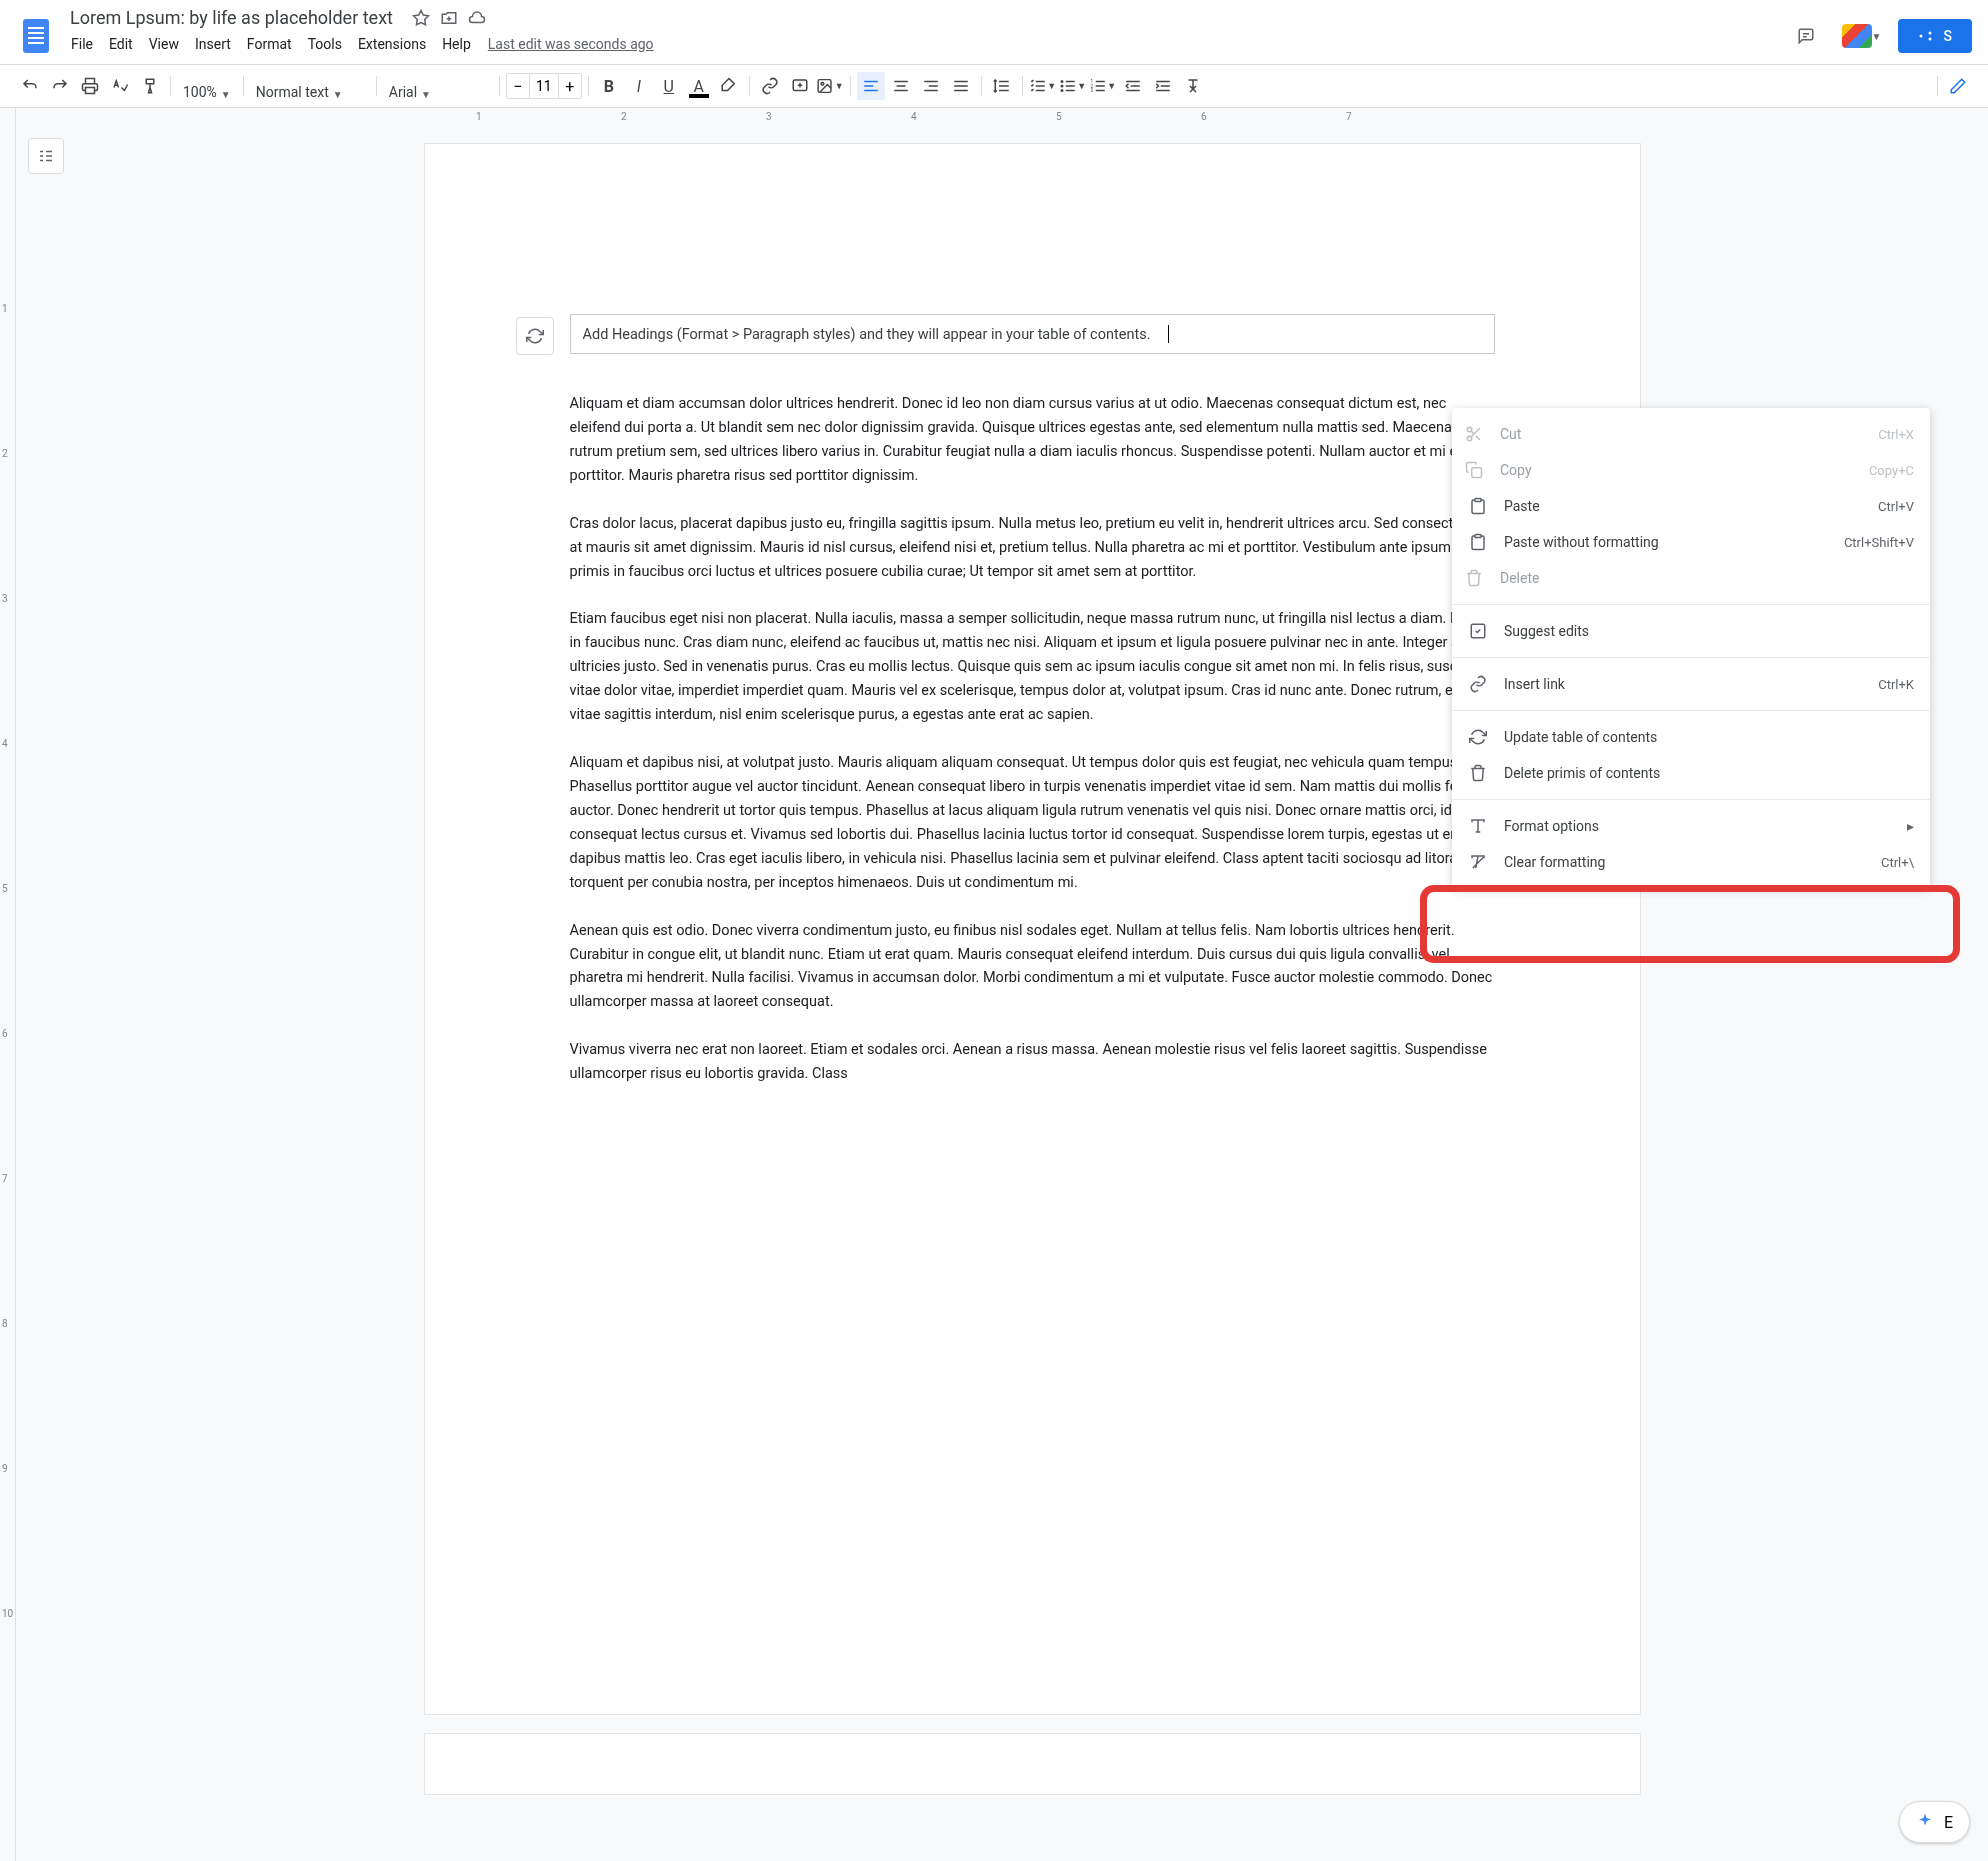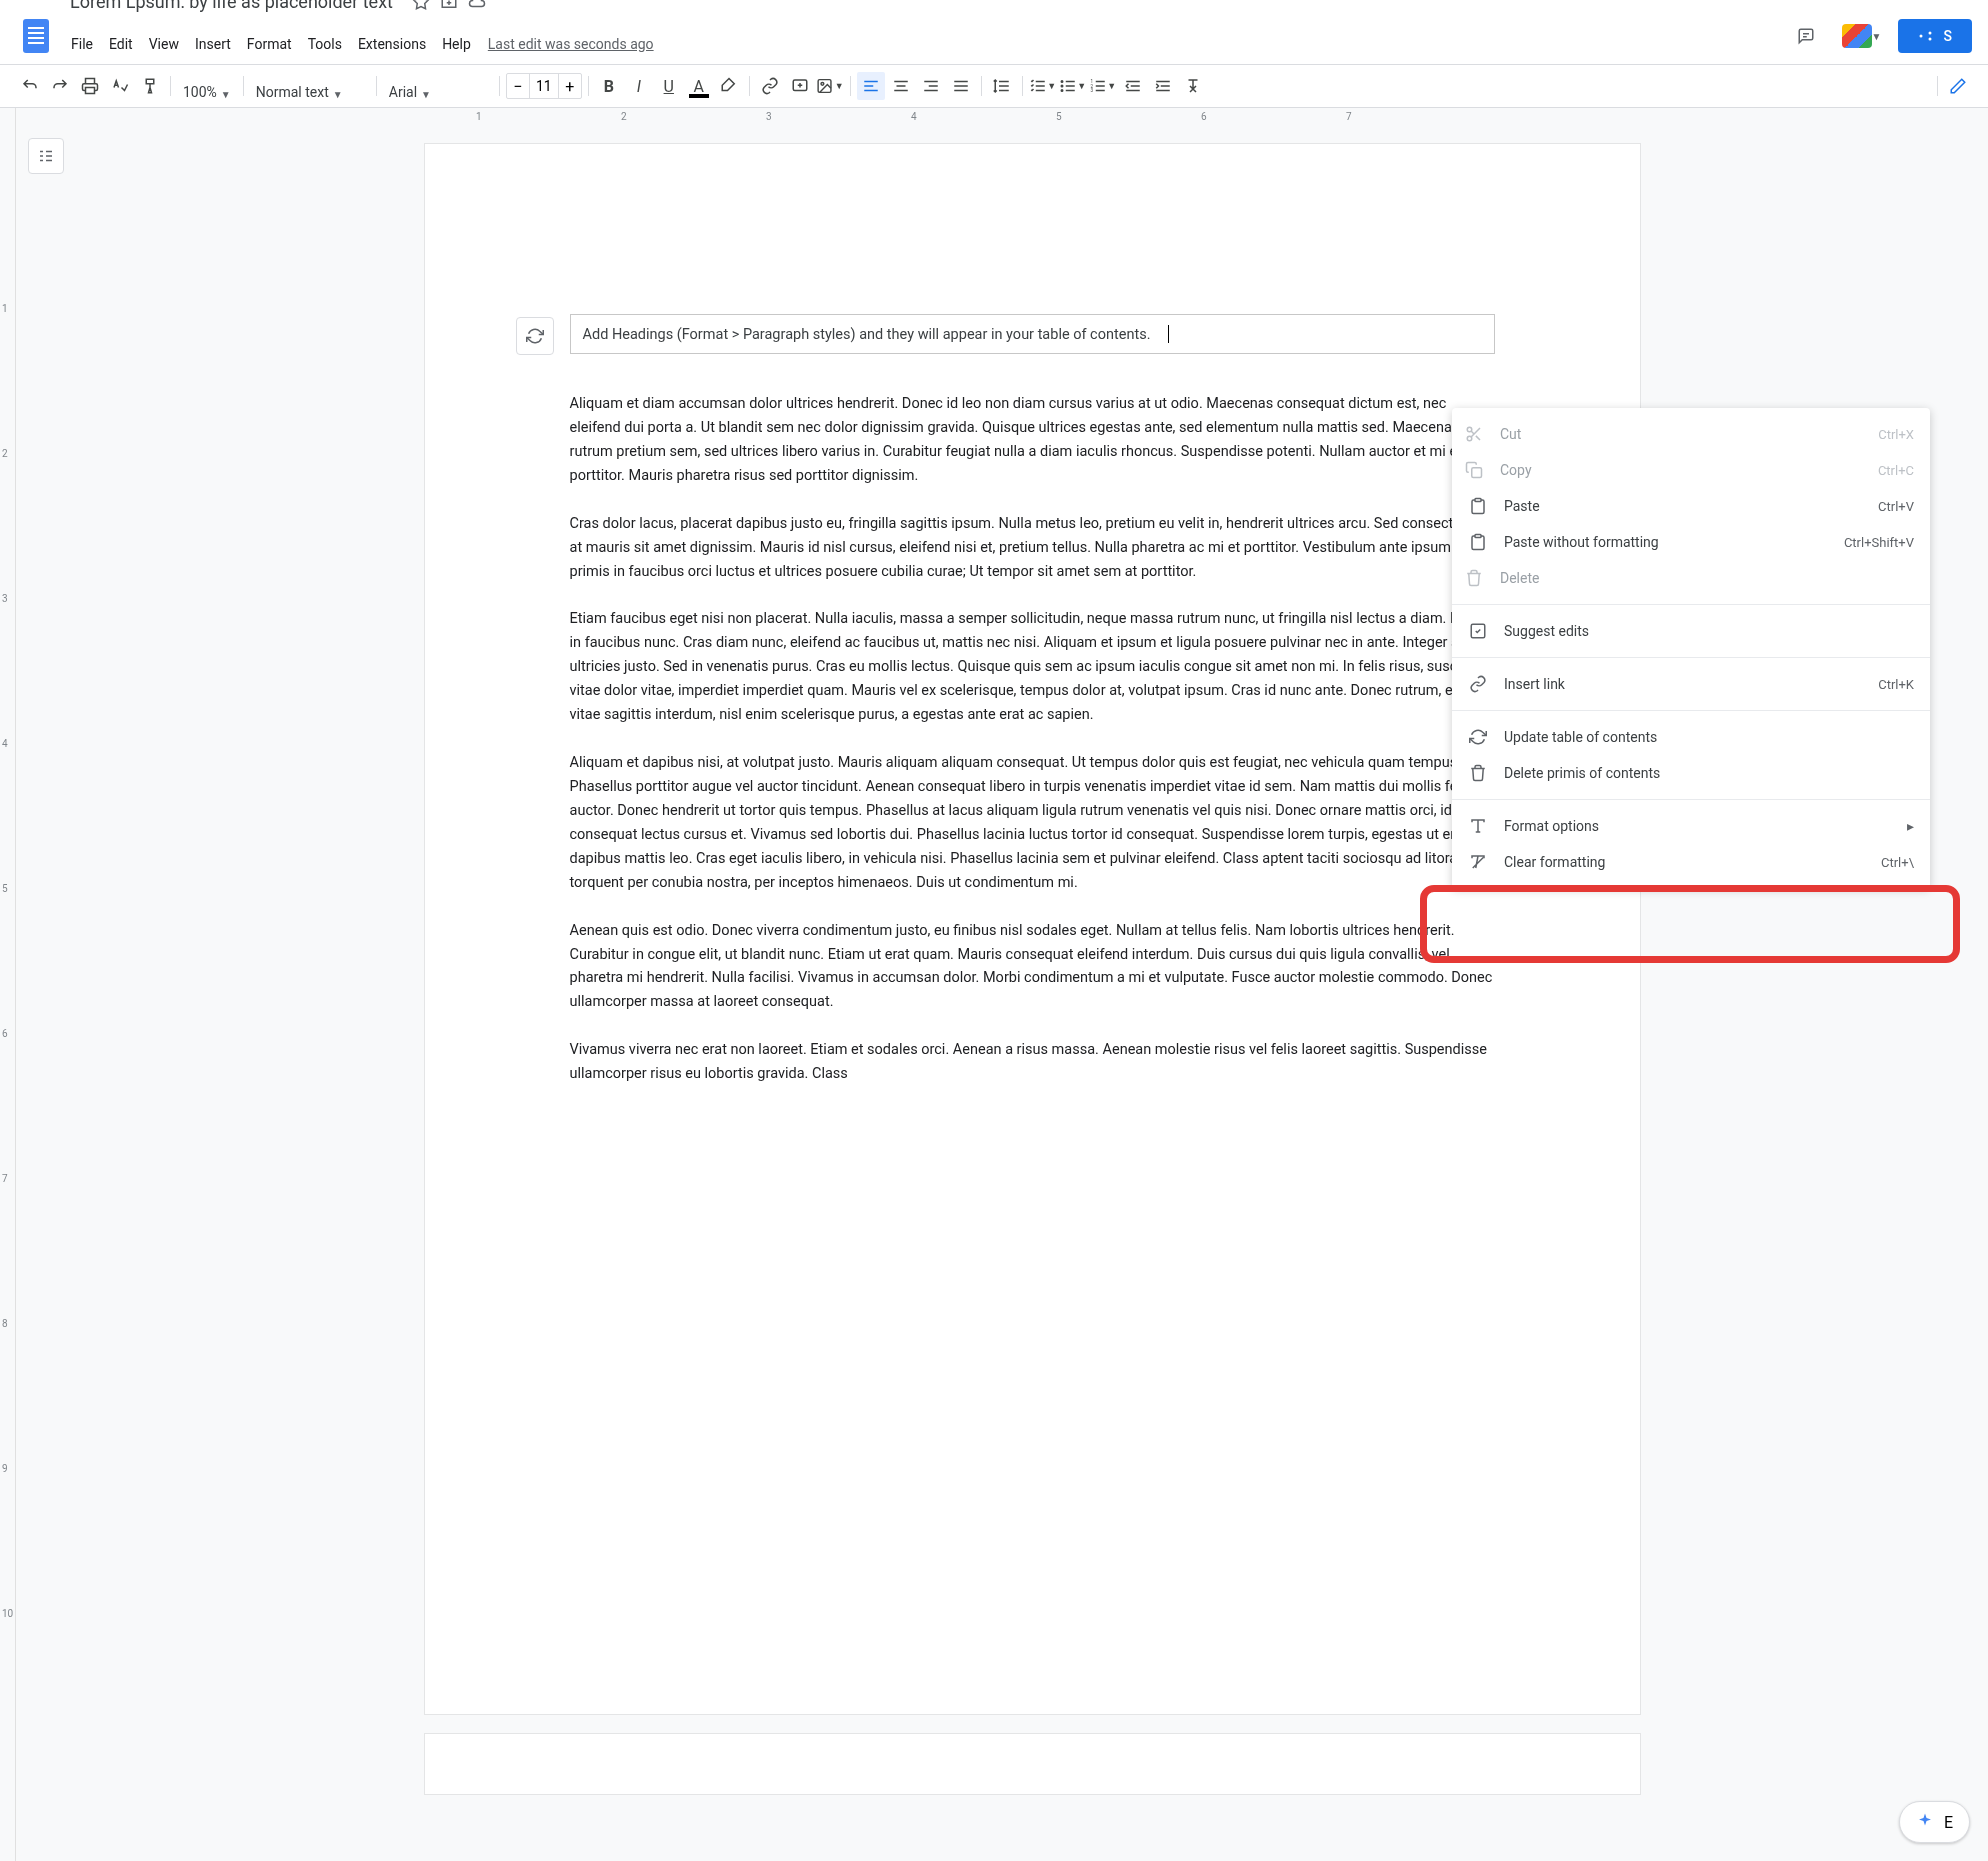--- a/index.html
+++ b/index.html
@@ -6,21 +6,21 @@
 body { background: #fff; overflow: hidden; }
 .topbar { display: flex; align-items: flex-end; padding: 8px 16px; height: 64px; }
 .docs-logo { width: 40px; height: 40px; display: flex; align-items: center; justify-content: center; margin-right: 8px; }
 .docs-logo-inner { width: 26px; height: 34px; background: #4285f4; border-radius: 3px; position: relative; }
 .docs-logo-inner::before { content: ""; position: absolute; left: 5px; top: 8px; width: 16px; height: 2px; background: #fff; box-shadow: 0 5px 0 #fff, 0 10px 0 #fff, 0 15px 0 #fff; }
 .title-area { flex: 1; }
 .title-row { display: flex; align-items: center; gap: 12px; }
 .doc-title { font-size: 18px; color: #3c4043; padding: 2px 6px; }
 .title-icons { display: flex; gap: 8px; color: #5f6368; }
 .title-icon { width: 20px; height: 20px; display: flex; align-items: center; justify-content: center; cursor: pointer; }
-.menubar { display: flex; gap: 2px; margin-top: 18px; align-items: center; }
+.menubar { display: flex; gap: 2px; margin-top: 2px; align-items: center; }
 .menu-item { padding: 4px 7px; font-size: 14px; color: #202124; cursor: pointer; border-radius: 4px; }
 .last-edit { color: #5f6368; text-decoration: underline; font-size: 14px; margin-left: 8px; cursor: pointer; }
 .topbar-right { display: flex; align-items: center; gap: 16px; }
 .topbar-right-icon { width: 40px; height: 40px; display: flex; align-items: center; justify-content: center; cursor: pointer; color: #5f6368; }
 .meet-icon { width: 32px; height: 24px; background: linear-gradient(135deg, #fbbc04 25%, #ea4335 25% 50%, #4285f4 50% 75%, #34a853 75%); border-radius: 4px; position: relative; }
 .share-btn { background: #1a73e8; color: #fff; padding: 8px 20px; border-radius: 4px; display: flex; align-items: center; gap: 8px; font-size: 14px; font-weight: 500; cursor: pointer; }
 .toolbar { display: flex; align-items: center; border-top: 1px solid #dadce0; border-bottom: 1px solid #dadce0; padding: 4px 16px; height: 44px; gap: 2px; }
 .tb-btn { width: 28px; height: 28px; display: flex; align-items: center; justify-content: center; cursor: pointer; border-radius: 2px; color: #444746; font-size: 16px; }
 .tb-sep { width: 1px; height: 20px; background: #dadce0; margin: 0 4px; }
 .tb-select { padding: 0 6px; height: 28px; display: flex; align-items: flex-end; gap: 4px; cursor: pointer; font-size: 14px; color: #3c4043; }
@@ -349,21 +349,21 @@
     <span class="ctx-shortcut">Ctrl+X</span>
   </div>
   <div class="ctx-item disabled">
     <div class="ctx-icon">
         <svg viewBox="0 0 24 24" fill="none" stroke="currentColor" stroke-width="2">
           <rect x="9" y="9" width="13" height="13" rx="2"></rect>
           <path d="M5 15H4a2 2 0 01-2-2V4a2 2 0 012-2h9a2 2 0 012 2v1"></path>
         </svg>
       </div>
     <span class="ctx-label">Copy</span>
-    <span class="ctx-shortcut">Ctrl+C</span>
+    <span class="ctx-shortcut">Copy+C</span>
   </div>
   <div class="ctx-item">
     <div class="ctx-icon">
         <svg viewBox="0 0 24 24" fill="none" stroke="currentColor" stroke-width="2">
           <path d="M16 4h2a2 2 0 012 2v14a2 2 0 01-2 2H6a2 2 0 01-2-2V6a2 2 0 012-2h2"></path>
           <rect x="8" y="2" width="8" height="4" rx="1"></rect>
         </svg>
       </div>
     <span class="ctx-label">Paste</span>
     <span class="ctx-shortcut">Ctrl+V</span>

